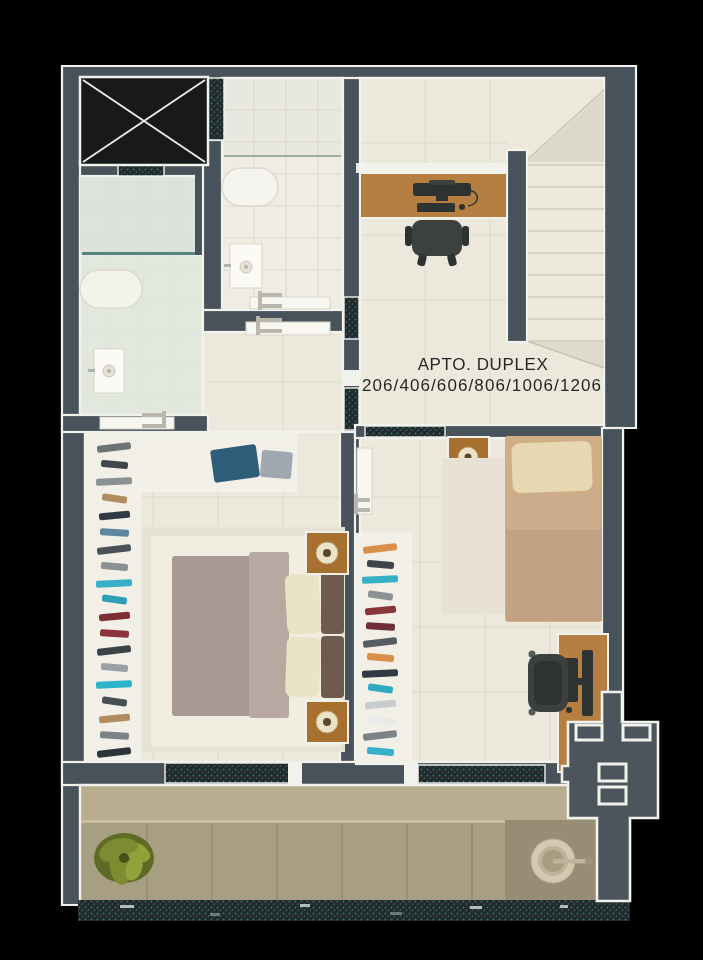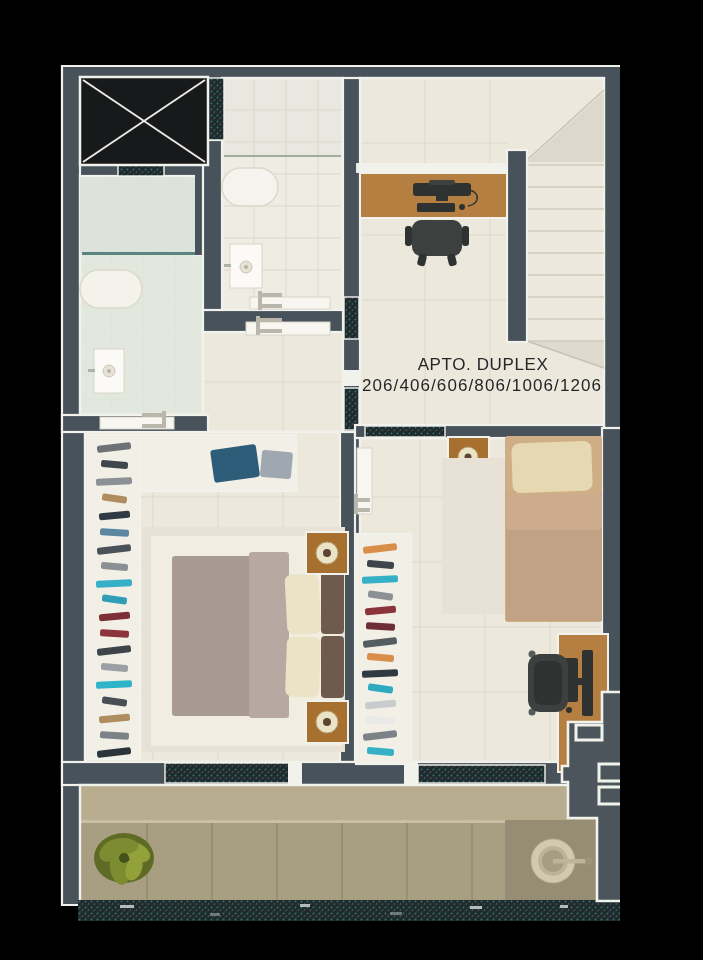--- a/index.html
+++ b/index.html
@@ -1,16 +1,16 @@
 <!DOCTYPE html>
 <html style="--bg: #000000; --wall: #47525A; --keyplan: #4B555B; --outline: #F2F2ED; --floor: #ECE8DC; --tile: #DBD5C6; --bathFloor: #E3E8DF; --bathShower: #DDE3DA; --bathTopFloor: #E8E8E0; --bathLowFloor: #EFECE3; --glassTeal: #3F736D; --speckBase: #20292B; --speckTeal: #2F7472; --speckGray: #5A6668; --elevator: #17191A; --elevatorX: #E9E9E4; --doorLeaf: #F7F6F1; --doorHandle: #B9B6AC; --woodDesk: #B57F42; --woodStand: #A8702F; --chair: #3C403E; --chairDark: #2E3230; --duvetMaster: #A89A92; --duvetFold: #B7A9A1; --pillowCream: #EAE3C6; --pillowDark: #6E5B4E; --bedBase: #F1EDE1; --rug: #E7E2D5; --duvetSingle: #C2A284; --duvetRoll: #CDAC8D; --pillowSingle: #E5D8B2; --bedFrame: #CFAE86; --balconyUpper: #B8AD8F; --balconyFloor: #A89E82; --balconyDark: #978D74; --balconyLine: #948A6F; --plantMain: #7D8B31; --plantDark: #5D6B24; --plantLight: #93A13B; --basinOuter: #D2C9B0; --basinMid: #BDB399; --basinInner: #A79D83; --stairTread: #D6D2C6; --landingDiag: #CFCBBF; --textColor: #26262A; --foldedBlue: #2E5D7A; --foldedGray: #9FA8B0;"><head>
 <meta charset="utf-8">
 <style>
   html,body{margin:0;padding:0;background:#000;}
-  #stage{position:relative;width:620px;height:960px;background:var(--bg,#000);overflow:hidden;
+  #stage{position:relative;width:703px;height:960px;background:var(--bg,#000);overflow:hidden;
          font-family:"Liberation Sans", sans-serif;}
   #plan-svg{position:absolute;left:0;top:0;}
   
   .wall{fill:var(--wall);stroke:var(--outline);stroke-width:2.2;}
   .speckf{fill:url(#speck);stroke:var(--outline);stroke-width:1.4;}
   .room{stroke:var(--outline);stroke-width:2.4;}
   .tl{stroke:var(--tile);stroke-width:1;fill:none;opacity:.8;}
   .btl{stroke:#dce1d7;stroke-width:1;fill:none;opacity:.75;}
   .tread{stroke:var(--stairTread);stroke-width:2;fill:none;}
   .title1{font-size:17px;font-weight:500;fill:var(--textColor);letter-spacing:.6px;}

